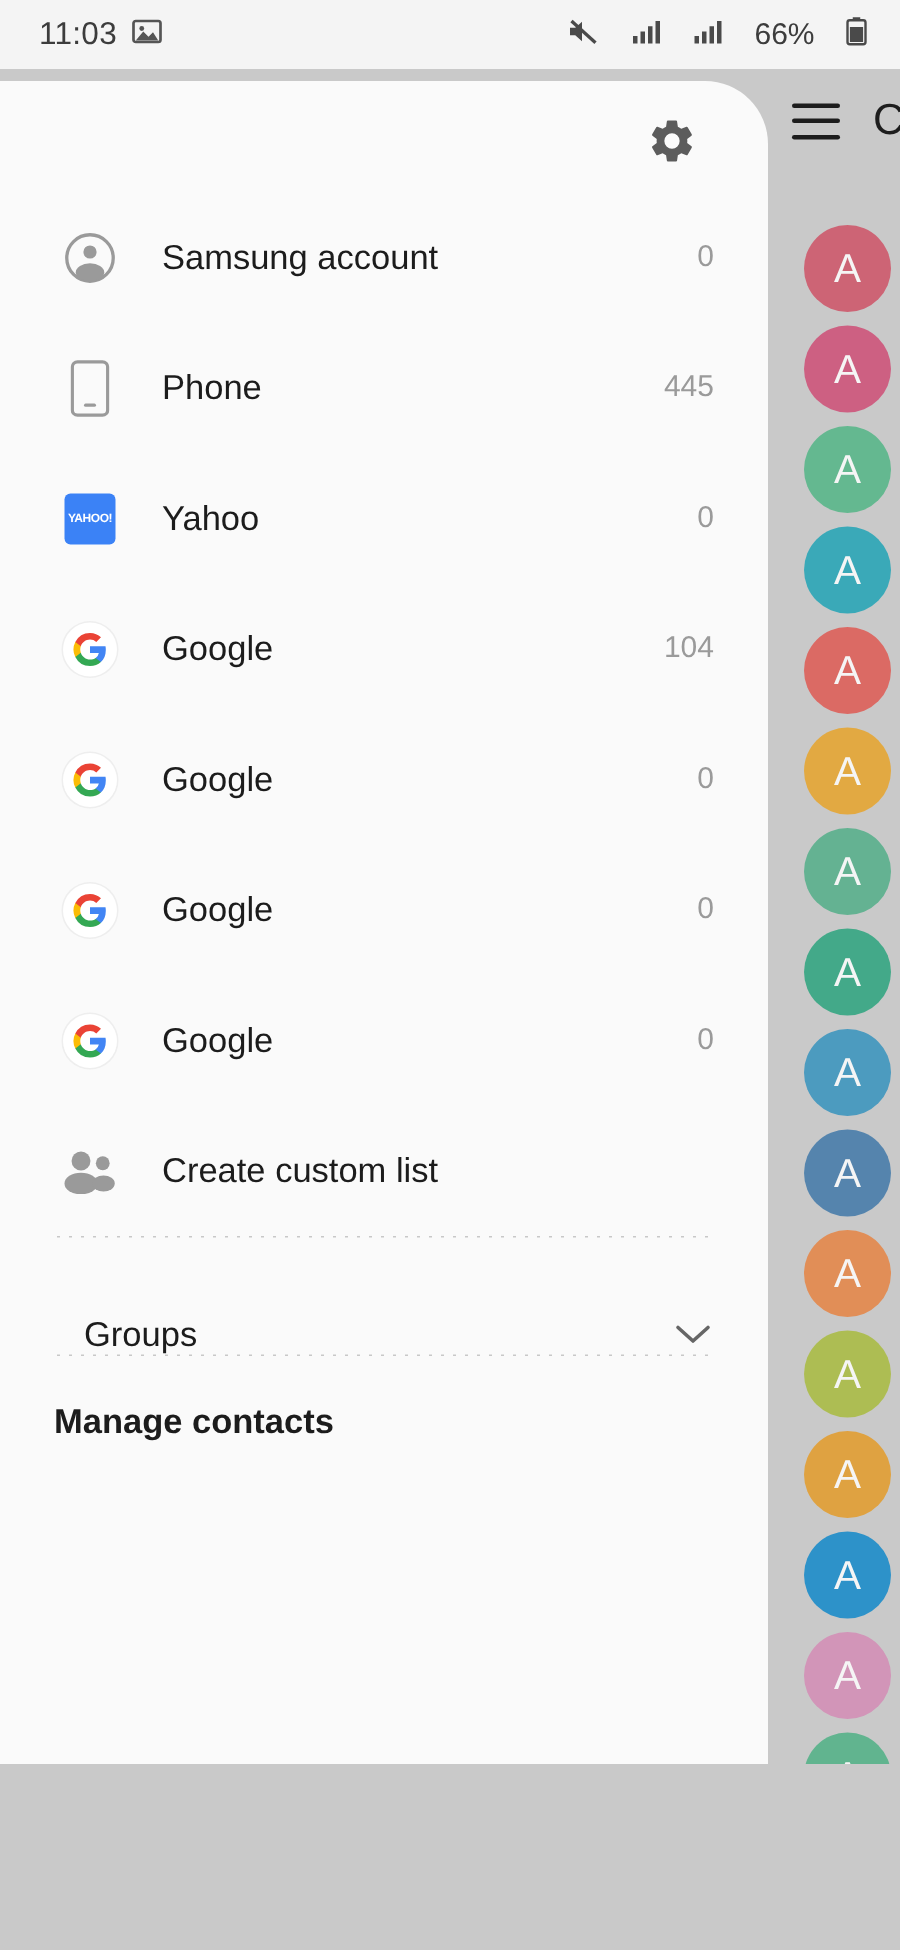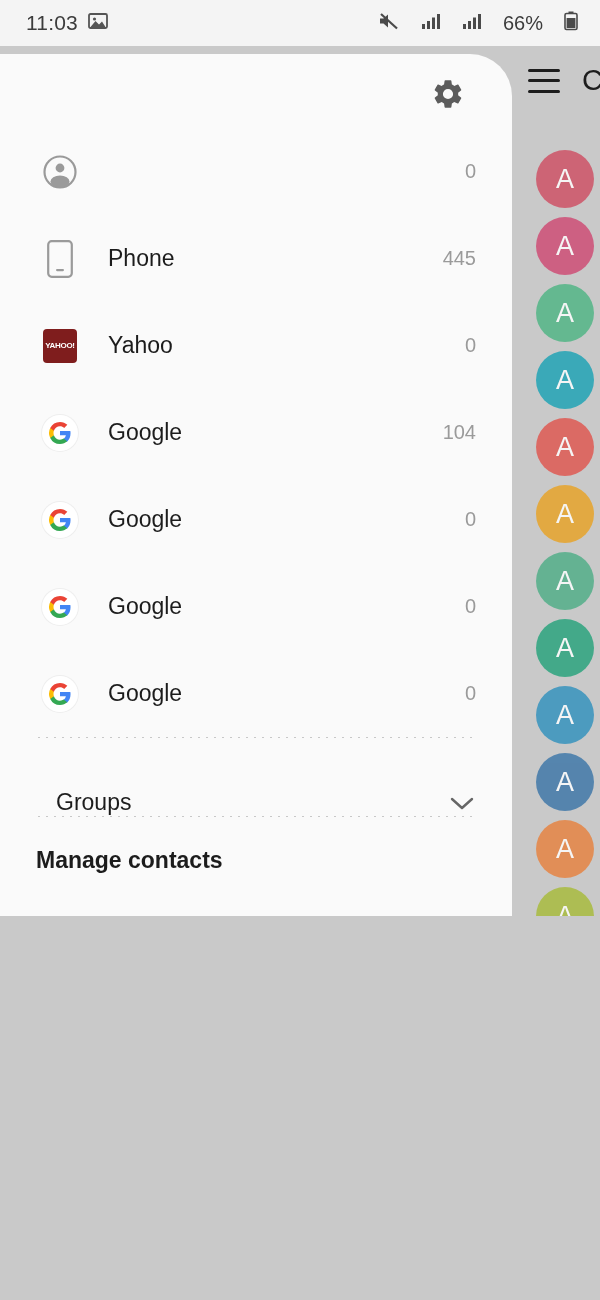--- a/index.html
+++ b/index.html
@@ -2,21 +2,21 @@
 <html><head>
 <meta charset="utf-8">
 <style>
   * { margin:0; padding:0; box-sizing:border-box; }
   html, body {
     width:600px; height:1300px;
     font-family:"Liberation Sans", sans-serif;
     background:#c9c9c9;
     overflow:hidden;
   }
-  #screen { position:relative; width:600px; height:916px; background:#c9c9c9; overflow:hidden; }
+  #screen { position:relative; width:600px; height:1176px; background:#c9c9c9; overflow:hidden; }
 
   
   #statusbar {
     position:absolute; top:0; left:0; width:600px; height:46px;
     background:#f4f4f4; display:flex; align-items:center;
     padding:0 22px 0 26px; color:#444;
   }
   #sb-left { display:flex; align-items:center; gap:10px; }
   #sb-clock { font-size:21px; color:#3c3c3c; letter-spacing:.2px; }
   #sb-right { margin-left:auto; display:flex; align-items:center; gap:21px; }
@@ -62,21 +62,21 @@
     padding:0 36px 0 38px; cursor:pointer;
   }
   .acct-ico { width:44px; flex:0 0 44px; display:flex; align-items:center; justify-content:center; }
   .acct-label { margin-left:26px; font-size:23px; color:#1c1c1c; white-space:nowrap; }
   .acct-count { margin-left:auto; font-size:20px; color:#9a9a9a; }
 
   .glyph-sq {
     width:34px; height:34px; border-radius:4px;
     display:flex; align-items:center; justify-content:center;
   }
-  .yahoo-sq { background:#7f1d1d; }
+  .yahoo-sq { background:#3b82f6; }
   .yahoo-sq span { color:#fff; font-size:8px; font-weight:bold; letter-spacing:-.3px; }
   .g-circle {
     width:36px; height:36px; border-radius:50%; background:#fff;
     box-shadow:0 0 0 1px #eee; display:flex; align-items:center; justify-content:center;
   }
 
   .dotted-div {
     height:1px; margin:0 38px;
     background-image:repeating-linear-gradient(to right,#c8c8c8 0 2px,transparent 2px 8px);
   }
@@ -191,20 +191,21 @@
 
     <div id="account-list">
         <div class="acct-row">
           <span class="acct-ico">
             <svg width="36" height="36" viewBox="0 0 36 36">
               <circle cx="18" cy="18" r="15.5" fill="none" stroke="#9a9a9a" stroke-width="2.2"></circle>
               <circle cx="18" cy="14" r="4.4" fill="#9a9a9a"></circle>
               <ellipse cx="18" cy="27.5" rx="9.5" ry="6" fill="#9a9a9a"></ellipse>
             </svg>
           </span>
+          <span class="acct-label">Samsung account</span>
           <span class="acct-count">0</span>
         </div>
         <div class="acct-row">
           <span class="acct-ico">
             <svg width="26" height="38" viewBox="0 0 26 38">
               <rect x="1.2" y="1.2" width="23.6" height="35.6" rx="3.5" fill="none" stroke="#9a9a9a" stroke-width="2.2"></rect>
               <rect x="9" y="29" width="8" height="2.2" rx="1.1" fill="#9a9a9a"></rect>
             </svg>
           </span>
           <span class="acct-label">Phone</span>
@@ -270,20 +271,31 @@
                 <path fill="#FBBC05" d="M11.75 28.28a13.2 13.2 0 0 1 0-8.55V14.06H4.4a22 22 0 0 0 0 19.88l7.35-5.66z"></path>
                 <path fill="#EA4335" d="M24 10.7c3.22 0 6.1 1.1 8.38 3.28l6.28-6.28C34.86 4.2 29.89 2 24 2A22 22 0 0 0 4.4 14.06l7.35 5.67C13.48 14.55 18.3 10.7 24 10.7z"></path>
               </svg>
             </span>
           </span>
           <span class="acct-label">Google</span>
           <span class="acct-count">0</span>
         </div>
       </div>
 
+    <div class="acct-row">
+      <span class="acct-ico">
+        <svg width="38" height="30" viewBox="0 0 38 30">
+          <circle cx="13" cy="8" r="6.3" fill="#9a9a9a"></circle>
+          <ellipse cx="13" cy="23" rx="11" ry="7.2" fill="#9a9a9a"></ellipse>
+          <circle cx="27.5" cy="9.5" r="4.6" fill="#9a9a9a"></circle>
+          <ellipse cx="28" cy="23" rx="7.5" ry="5.4" fill="#9a9a9a"></ellipse>
+        </svg>
+      </span>
+      <span class="acct-label">Create custom list</span>
+    </div>
 
     <div class="dotted-div"></div>
 
     <div class="sect-row">
       <span class="sect-label">Groups</span>
       <span class="chev">
         <svg width="28" height="18" viewBox="0 0 28 18">
           <polyline points="4,5 14,14 24,5" fill="none" stroke="#666" stroke-width="2.4" stroke-linecap="round" stroke-linejoin="round"></polyline>
         </svg>
       </span>

